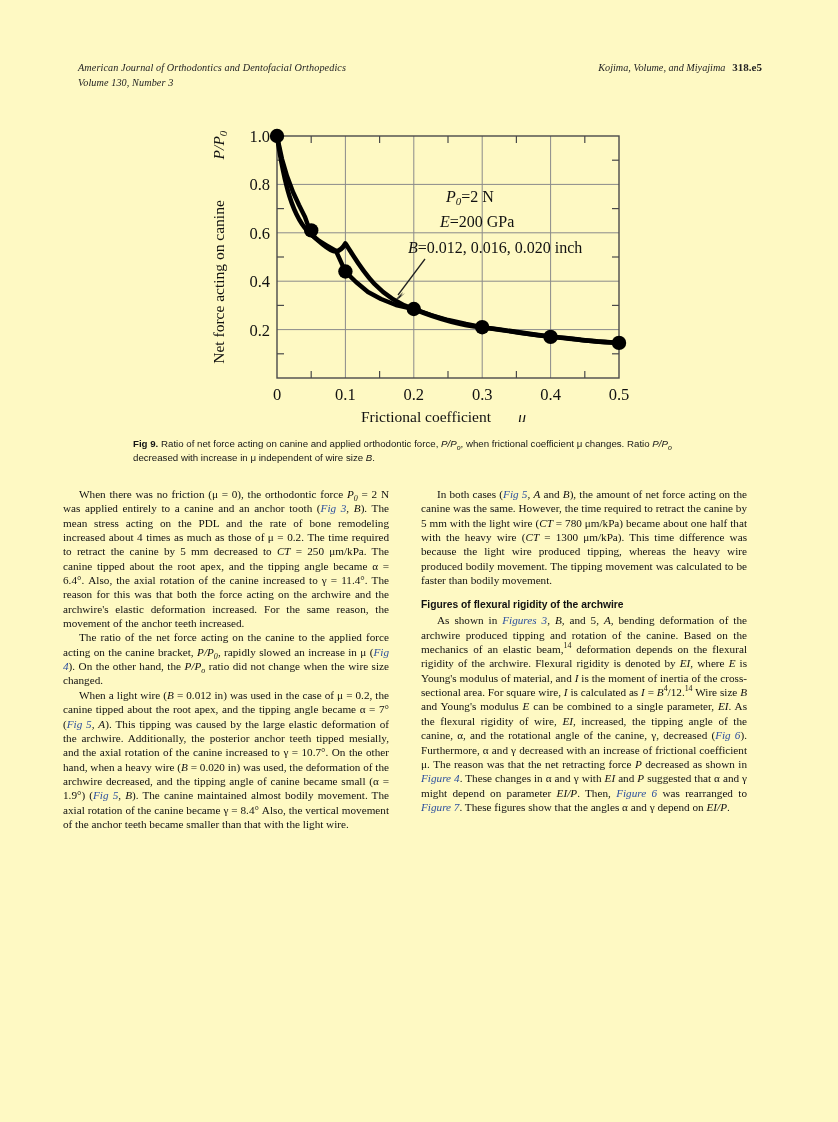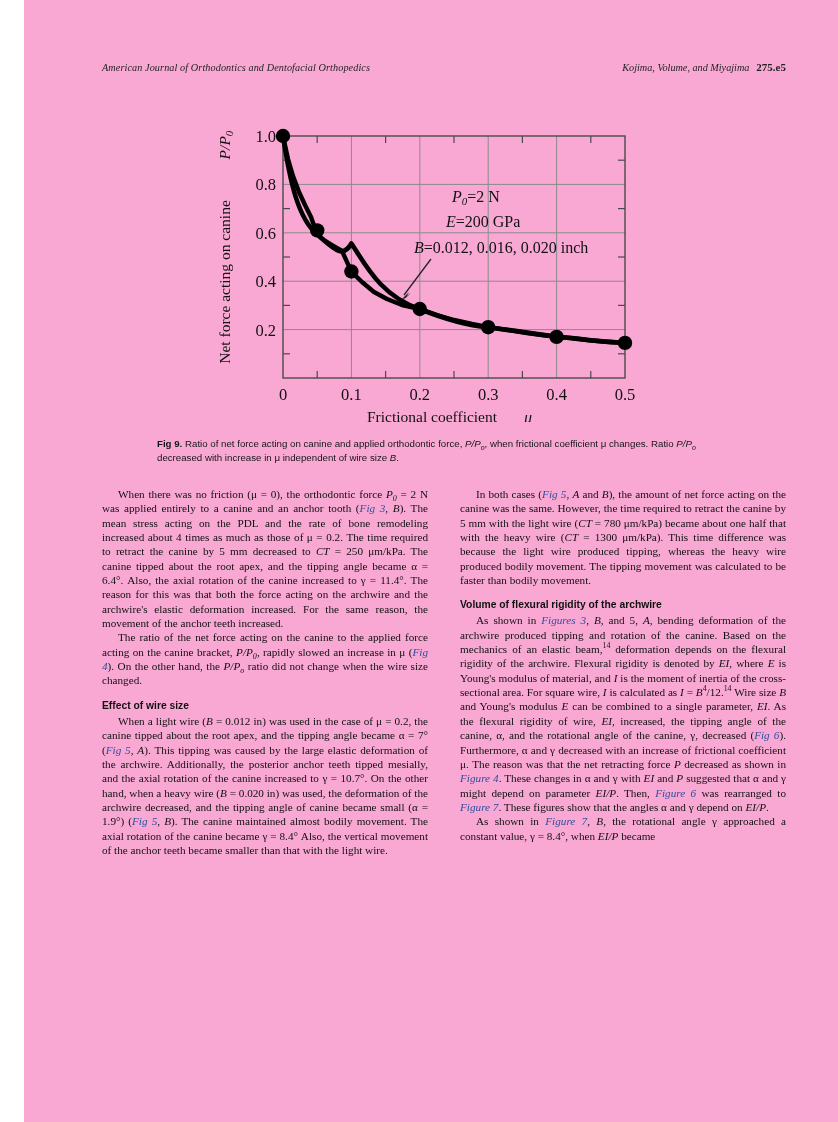--- a/index.html
+++ b/index.html
@@ -11,22 +11,21 @@
     width: 838px;
     height: 1122px;
     position: relative;
     font-family: "Liberation Serif", serif;
     color: #1a1a1a;
     overflow: hidden;
   }
   .page {
     position: absolute;
     inset: 0;
-    background: #f9a8d4;
-    margin-left: 24px;
+    background: #fef9c3;
   }
 
   
   .runhead {
     position: absolute;
     left: 78px;
     top: 60px;
     width: 684px;
     display: flex;
     justify-content: space-between;
@@ -53,21 +52,21 @@
     font-style: normal;
     font-weight: bold;
     font-size: 11px;
     margin-left: 7px;
     letter-spacing: 0;
   }
 
   
   .figure-block {
     position: absolute;
-    left: 68px;
+    left: 86px;
     top: 112px;
     width: 684px;
   }
   .figure-img {
     position: relative;
     width: 684px;
     height: 310px;
   }
 
   .fig-caption {
@@ -80,21 +79,21 @@
     line-height: 13.6px;
     color: #161616;
     text-align: left;
   }
   .fig-caption b { font-weight: bold; }
   .fig-caption i { font-style: italic; }
 
   
   .columns {
     position: absolute;
-    left: 78px;
+    left: 63px;
     top: 487px;
     width: 684px;
     display: flex;
     gap: 32px;
     justify-content: space-between;
   }
   .col {
     width: 330px;
   }
   .col p {
@@ -122,23 +121,24 @@
   .sub { font-size: 72%; vertical-align: sub; line-height: 0; }
 </style>
 </head>
 <body>
 
 <div class="page">
 
   <div class="runhead">
     <div class="runhead-left">
       <div>American Journal of Orthodontics and Dentofacial Orthopedics</div>
+      <div>Volume 130, Number 3</div>
     </div>
     <div class="runhead-right">
-      <span>Kojima, Volume, and Miyajima</span><span class="pageno">275.e5</span>
+      <span>Kojima, Volume, and Miyajima</span><span class="pageno">318.e5</span>
     </div>
   </div>
 
   <div class="figure-block">
     <div class="figure-img">
       <svg width="684" height="310" viewBox="0 0 684 310">
 
         <g stroke="#8a8a8a" stroke-width="1" fill="none">
 
           <line x1="259.4" y1="24" x2="259.4" y2="266"></line>
@@ -250,29 +250,27 @@
     </span>
   </div>
 
   <div class="columns">
 
     <div class="col">
       <p class="indent">When there was no friction (μ = 0), the orthodontic force <i>P<span class="sub">0</span></i> = 2 N was applied entirely to a canine and an anchor tooth (<span class="ref">Fig 3</span>, <i>B</i>). The mean stress acting on the PDL and the rate of bone remodeling increased about 4 times as much as those of μ = 0.2. The time required to retract the canine by 5 mm decreased to <i>CT</i> = 250 μm/kPa. The canine tipped about the root apex, and the tipping angle became α = 6.4°. Also, the axial rotation of the canine increased to γ = 11.4°. The reason for this was that both the force acting on the archwire and the archwire's elastic deformation increased. For the same reason, the movement of the anchor teeth increased.</p>
 
       <p class="indent">The ratio of the net force acting on the canine to the applied force acting on the canine bracket, <i>P/P<span class="sub">0</span></i>, rapidly slowed an increase in μ (<span class="ref">Fig 4</span>). On the other hand, the <i>P/P<span class="sub">o</span></i> ratio did not change when the wire size changed.</p>
 
-      <h3>Effect of wire size</h3>
 
       <p class="indent">When a light wire (<i>B</i> = 0.012 in) was used in the case of μ = 0.2, the canine tipped about the root apex, and the tipping angle became α = 7° (<span class="ref">Fig 5</span>, <i>A</i>). This tipping was caused by the large elastic deformation of the archwire. Additionally, the posterior anchor teeth tipped mesially, and the axial rotation of the canine increased to γ = 10.7°. On the other hand, when a heavy wire (<i>B</i> = 0.020 in) was used, the deformation of the archwire decreased, and the tipping angle of canine became small (α = 1.9°) (<span class="ref">Fig 5</span>, <i>B</i>). The canine maintained almost bodily movement. The axial rotation of the canine became γ = 8.4° Also, the vertical movement of the anchor teeth became smaller than that with the light wire.</p>
     </div>
 
     <div class="col">
       <p class="indent">In both cases (<span class="ref">Fig 5</span>, <i>A</i> and <i>B</i>), the amount of net force acting on the canine was the same. However, the time required to retract the canine by 5 mm with the light wire (<i>CT</i> = 780 μm/kPa) became about one half that with the heavy wire (<i>CT</i> = 1300 μm/kPa). This time difference was because the light wire produced tipping, whereas the heavy wire produced bodily movement. The tipping movement was calculated to be faster than bodily movement.</p>
 
-      <h3>Volume of flexural rigidity of the archwire</h3>
+      <h3>Figures of flexural rigidity of the archwire</h3>
 
       <p class="indent">As shown in <span class="ref">Figures 3</span>, <i>B</i>, and 5, <i>A</i>, bending deformation of the archwire produced tipping and rotation of the canine. Based on the mechanics of an elastic beam,<sup>14</sup> deformation depends on the flexural rigidity of the archwire. Flexural rigidity is denoted by <i>EI</i>, where <i>E</i> is Young's modulus of material, and <i>I</i> is the moment of inertia of the cross-sectional area. For square wire, <i>I</i> is calculated as <i>I</i> = <i>B</i><sup>4</sup>/12.<sup>14</sup> Wire size <i>B</i> and Young's modulus <i>E</i> can be combined to a single parameter, <i>EI</i>. As the flexural rigidity of wire, <i>EI</i>, increased, the tipping angle of the canine, α, and the rotational angle of the canine, γ, decreased (<span class="ref">Fig 6</span>). Furthermore, α and γ decreased with an increase of frictional coefficient μ. The reason was that the net retracting force <i>P</i> decreased as shown in <span class="ref">Figure 4</span>. These changes in α and γ with <i>EI</i> and <i>P</i> suggested that α and γ might depend on parameter <i>EI/P</i>. Then, <span class="ref">Figure 6</span> was rearranged to <span class="ref">Figure 7</span>. These figures show that the angles α and γ depend on <i>EI/P</i>.</p>
 
-      <p class="indent">As shown in <span class="ref">Figure 7</span>, <i>B</i>, the rotational angle γ approached a constant value, γ = 8.4°, when <i>EI/P</i> became</p>
     </div>
 
   </div>
 </div>
 
 </body></html>

